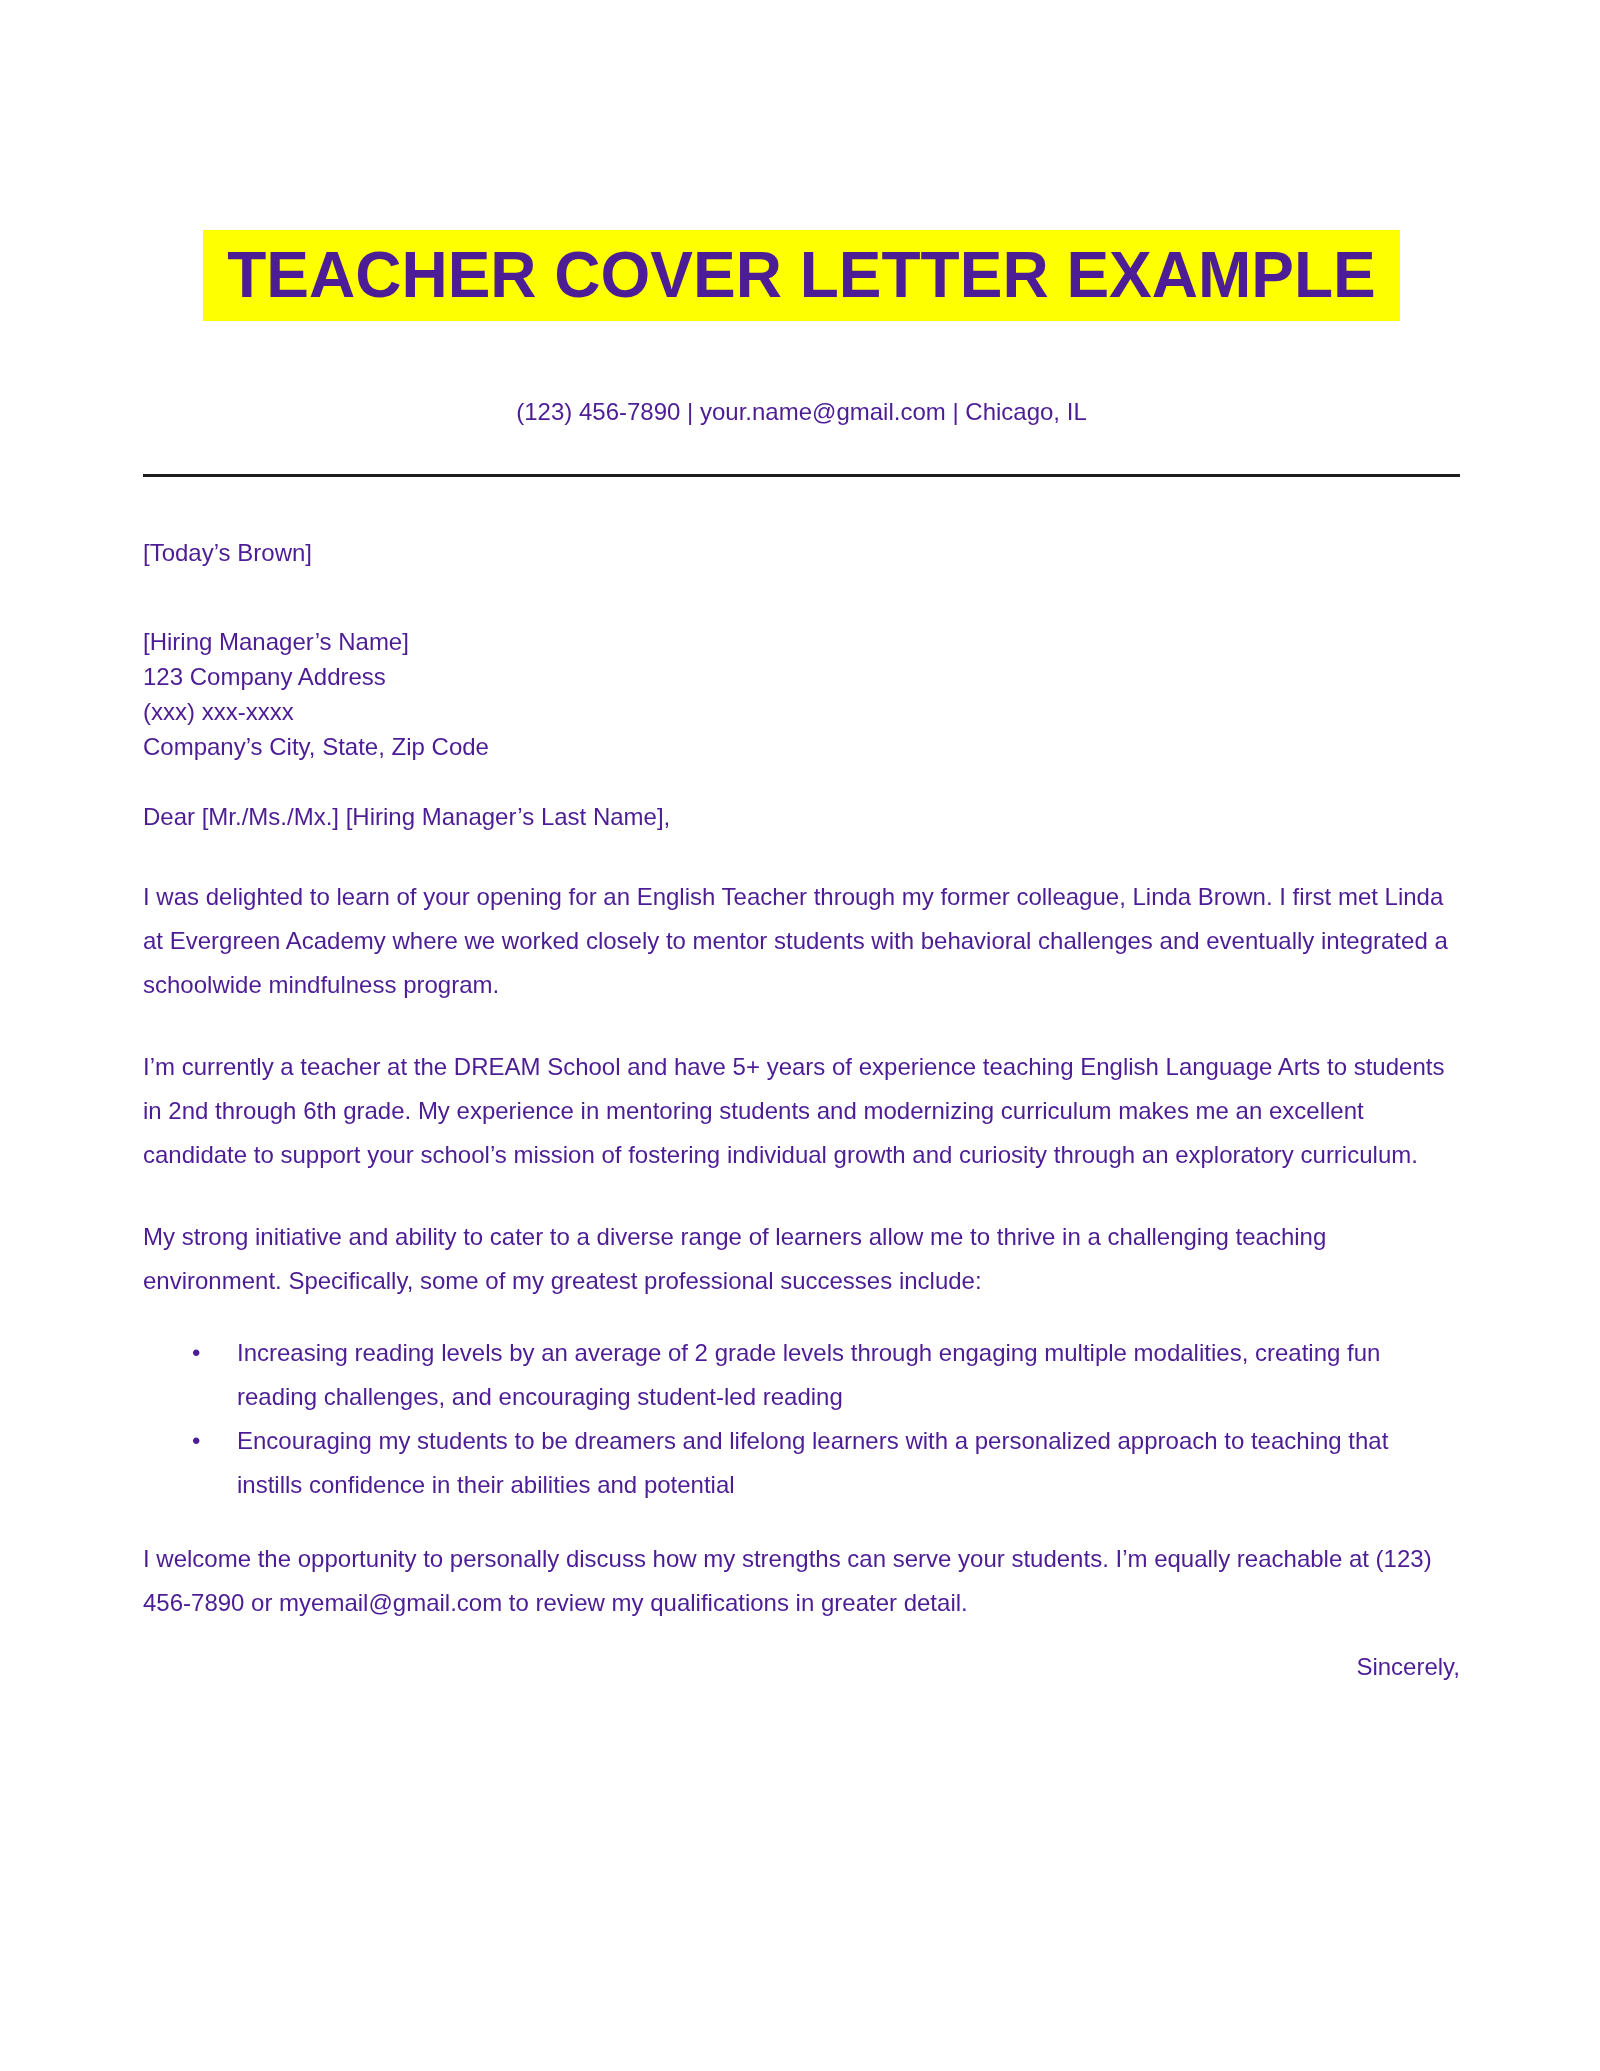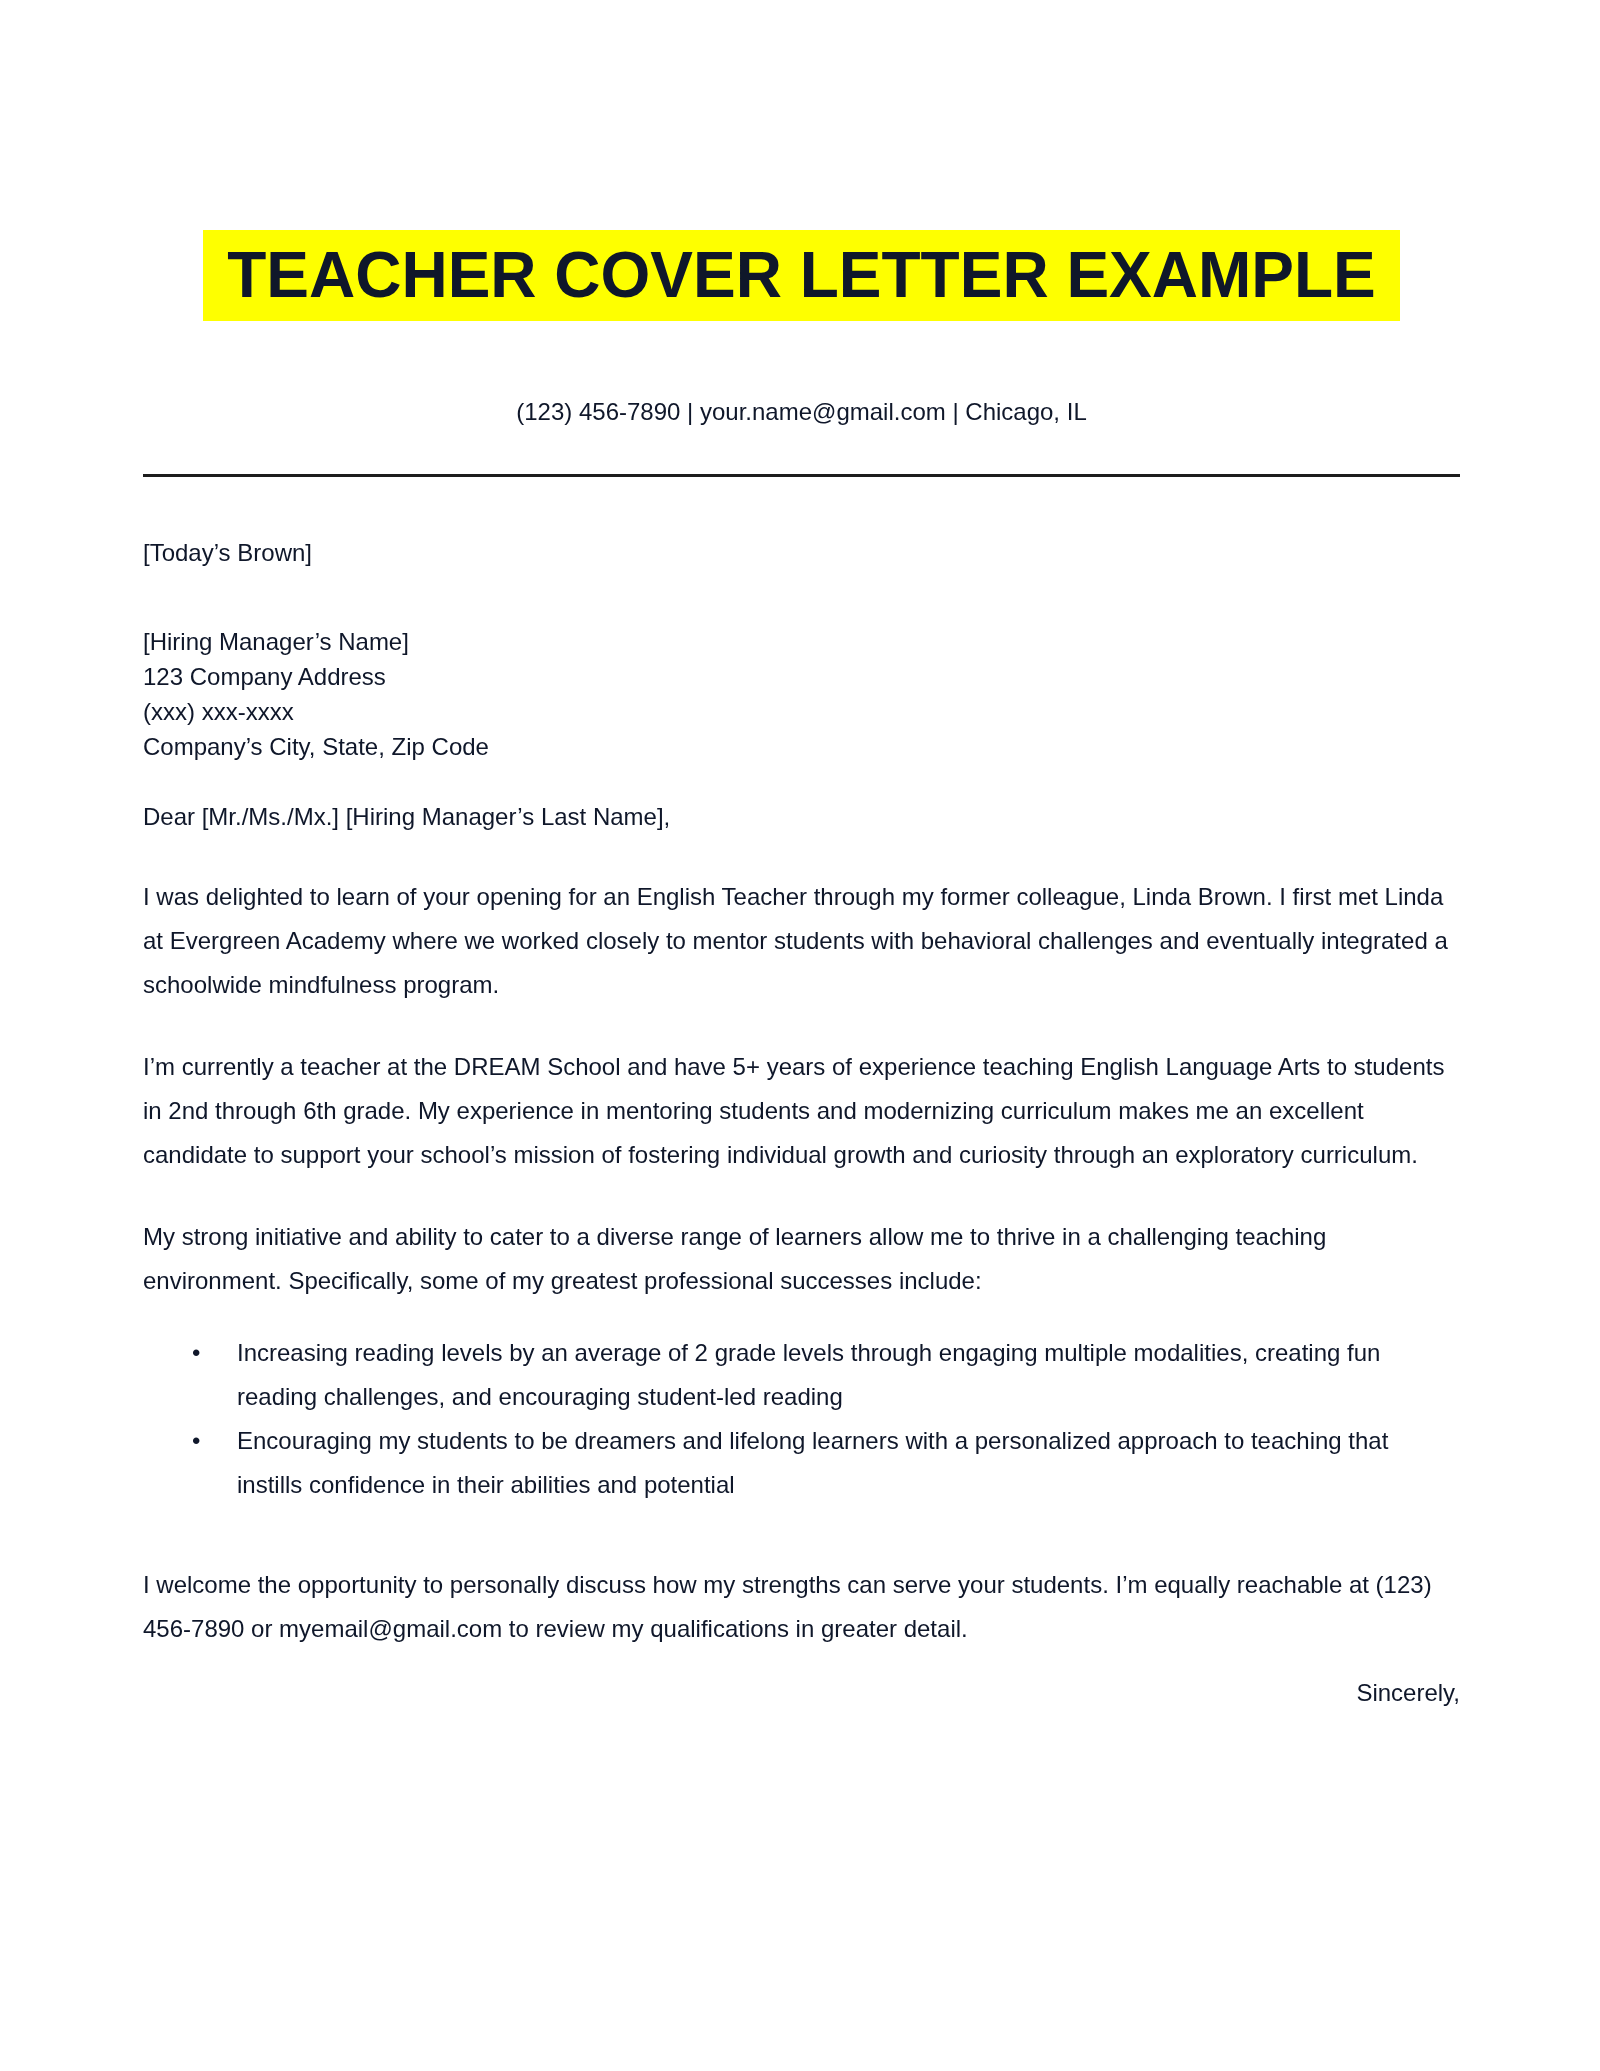--- a/index.html
+++ b/index.html
@@ -7,21 +7,21 @@
     padding: 0;
     background: #ffffff;
   }
   .page {
     position: relative;
     width: 1600px;
     height: 2071px;
     box-sizing: border-box;
     background: #ffffff;
     font-family: "Liberation Sans", "DejaVu Sans", sans-serif;
-    color: #0f172a;
+    color: #4c1d95;
     padding: 187px 140px 0 143px;
     overflow: hidden;
   }
   .title-row {
     text-align: center;
   }
   .doc-title {
     display: inline-block;
     background: #feff00;
     font-size: 64px;
@@ -76,21 +76,21 @@
     position: relative;
     padding-left: 94px;
     line-height: 44px;
   }
   .bullet-list li .bullet-dot {
     position: absolute;
     left: 49px;
     top: 0;
     line-height: 44px;
   }
-  .closing-para { margin-top: 56px; }
+  .closing-para { margin-top: 30px; }
   .sign-off {
     margin-top: 20px;
     line-height: 44px;
     text-align: right;
   }
   .signature {
     margin-top: 38px;
     line-height: 44px;
     font-weight: bold;
   }

